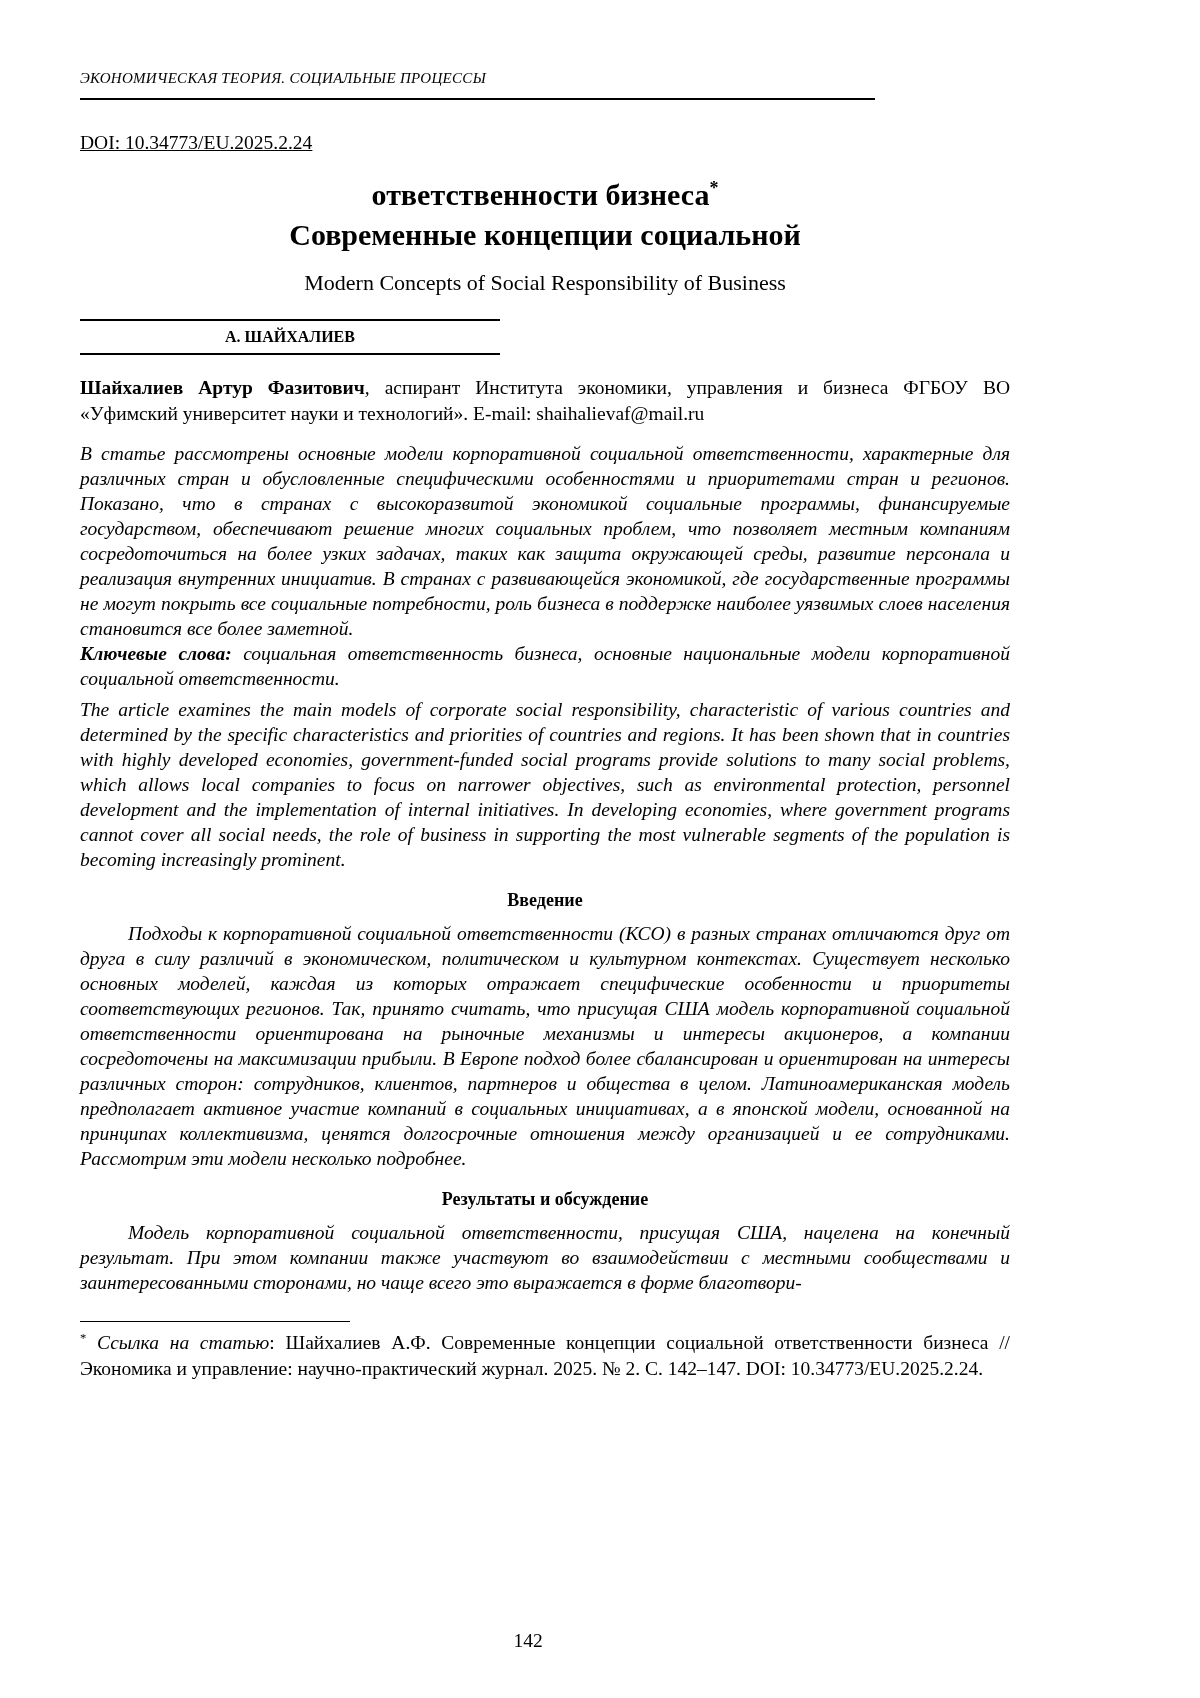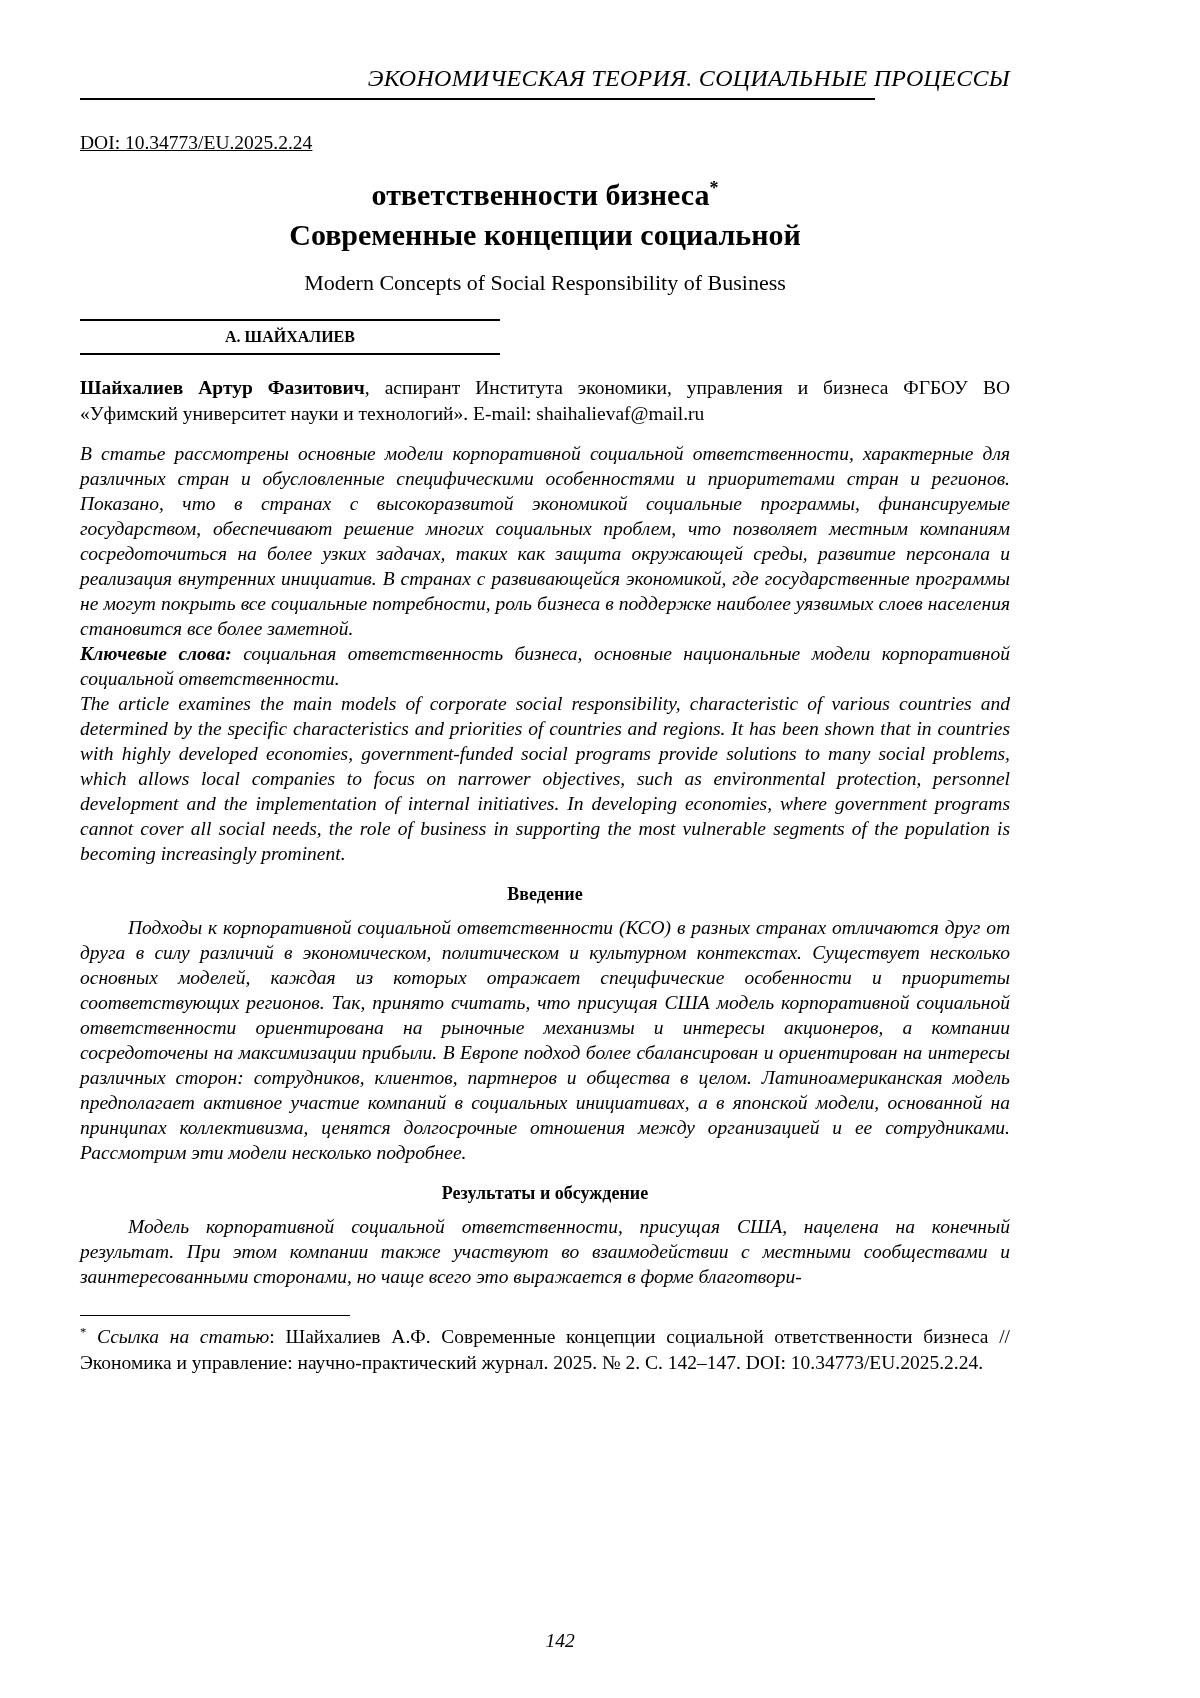--- a/index.html
+++ b/index.html
@@ -10,23 +10,23 @@
     background: #ffffff;
     color: #000000;
     font-family: "Liberation Serif", "DejaVu Serif", serif;
     font-size: 19.5px;
     -webkit-font-smoothing: antialiased;
   }
   h1, h2, h3, p { margin: 0; padding: 0; }
   .page { padding: 66px 190px 0 80px; }
 
   .running-head {
-    text-align: right;
+    text-align: left;
     font-style: italic;
-    font-size: 24px;
+    font-size: 15px;
     line-height: 25px;
     letter-spacing: 0.3px;
   }
   .head-rule {
     width: 795px;
     border-top: 2px solid #000;
     margin-top: 7px;
   }
   .doi {
     margin-top: 30px;
@@ -63,21 +63,21 @@
     margin-top: 20px;
     text-align: justify;
     line-height: 26px;
   }
   .abstract {
     font-style: italic;
     text-align: justify;
     line-height: 25px;
   }
   .abstract-ru { margin-top: 14px; }
-  .abstract-en { margin-top: 0; }
+  .abstract-en { margin-top: 6px; }
   .kw-label { font-weight: bold; }
   .section-heading {
     margin-top: 16px;
     margin-bottom: 8px;
     text-align: center;
     font-size: 18px;
     line-height: 25px;
     font-weight: bold;
   }
   .body-para {
@@ -94,25 +94,24 @@
   .footnote {
     margin-top: 8px;
     text-align: justify;
     line-height: 26px;
   }
   .footnote sup, .title-mark { line-height: 0; }
   .footnote sup { font-size: 0.65em; }
   .page-number {
     position: absolute;
     top: 1628px;
-    left: 95px;
+    left: 63px;
     width: 930px;
     text-align: center;
     line-height: 25px;
-    font-style: italic;
   }
 </style>
 </head>
 <body>
 
 <div class="page">
 
   <div class="running-head">ЭКОНОМИЧЕСКАЯ ТЕОРИЯ. СОЦИАЛЬНЫЕ ПРОЦЕССЫ</div>
   <div class="head-rule"></div>
 

